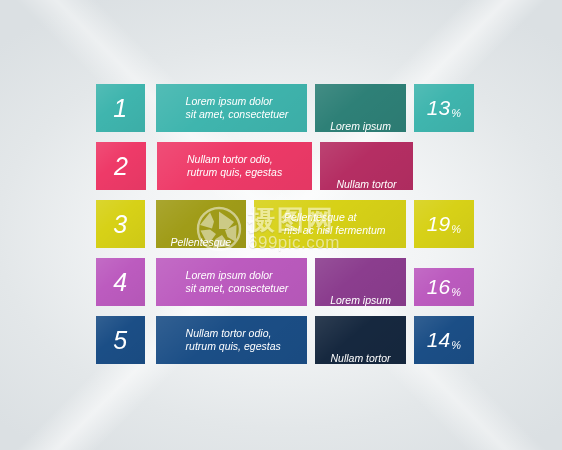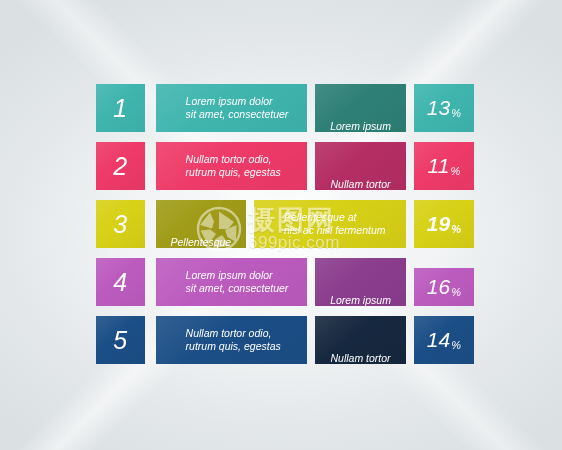--- a/index.html
+++ b/index.html
@@ -209,40 +209,36 @@
         </div>
         <div class="cell c-desc" style="background: rgb(238, 58, 104);">
           <span class="gloss"></span>
           <span class="txt">Nullam tortor odio,
 rutrum quis, egestas</span>
         </div>
         <div class="cell c-short" style="background: rgb(181, 46, 99);">
           <span class="gloss"></span>
           <span class="txt">Nullam tortor</span>
         </div>
-        <div class="cell c-pct" style="background: rgb(238, 58, 104);">
-          <span class="gloss"></span>
-          <span class="txt"><span>11</span><span class="unit">%</span></span>
-        </div>
       </div>
       <div class="row">
         <div class="cell c-num" style="background: rgb(215, 209, 23);">
           <span class="gloss"></span>
           <span class="txt">3</span>
         </div>
         <div class="cell c-short" style="background: rgb(160, 156, 24);">
           <span class="gloss"></span>
           <span class="txt">Pellentesque</span>
         </div>
         <div class="cell c-desc" style="background: rgb(215, 209, 23);">
           <span class="gloss"></span>
           <span class="txt">Pellentesque at
 nisl ac nisl fermentum</span>
         </div>
-        <div class="cell c-pct" style="background: rgb(215, 209, 23); font-weight: bold;">
+        <div class="cell c-pct" style="background: rgb(215, 209, 23);">
           <span class="gloss"></span>
           <span class="txt"><span>19</span><span class="unit">%</span></span>
         </div>
       </div>
       <div class="row">
         <div class="cell c-num" style="background: rgb(188, 91, 191);">
           <span class="gloss"></span>
           <span class="txt">4</span>
         </div>
         <div class="cell c-desc" style="background: rgb(188, 91, 191);">

